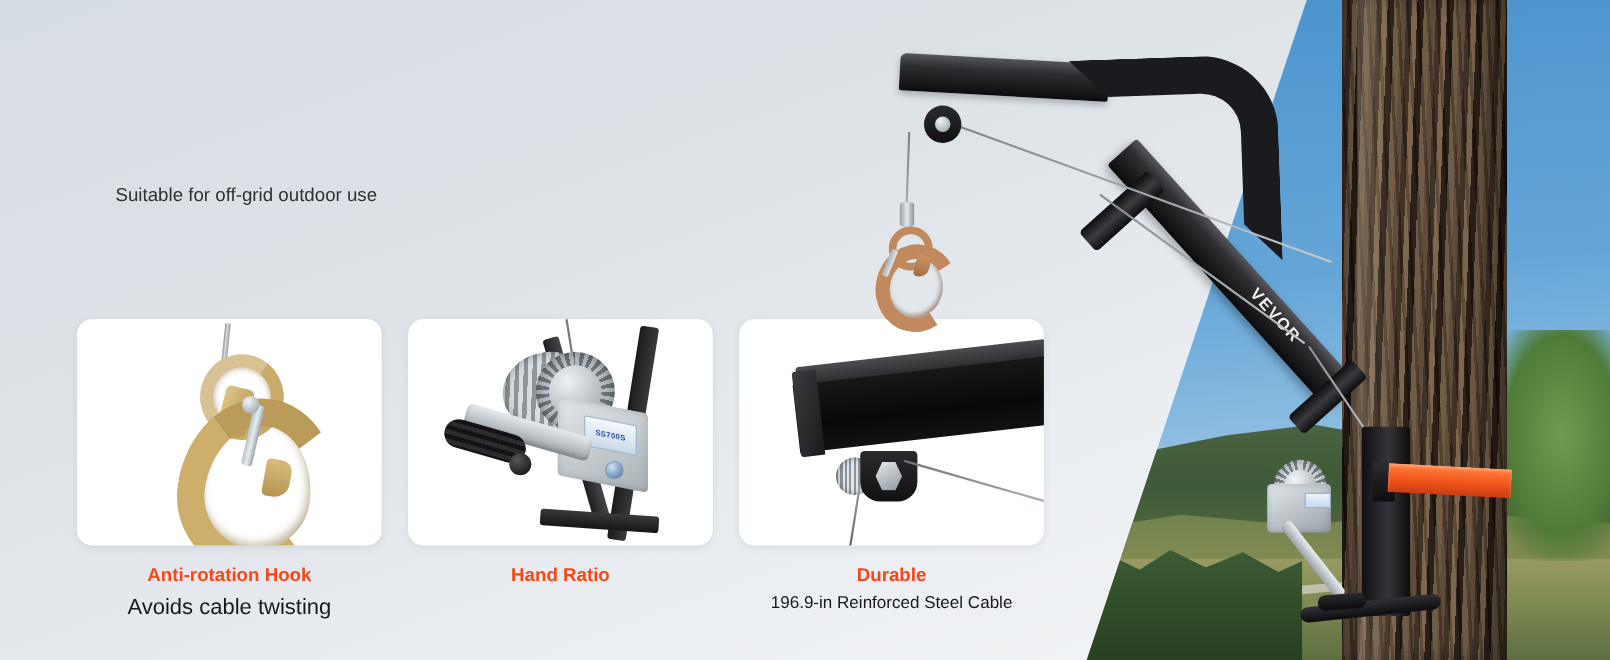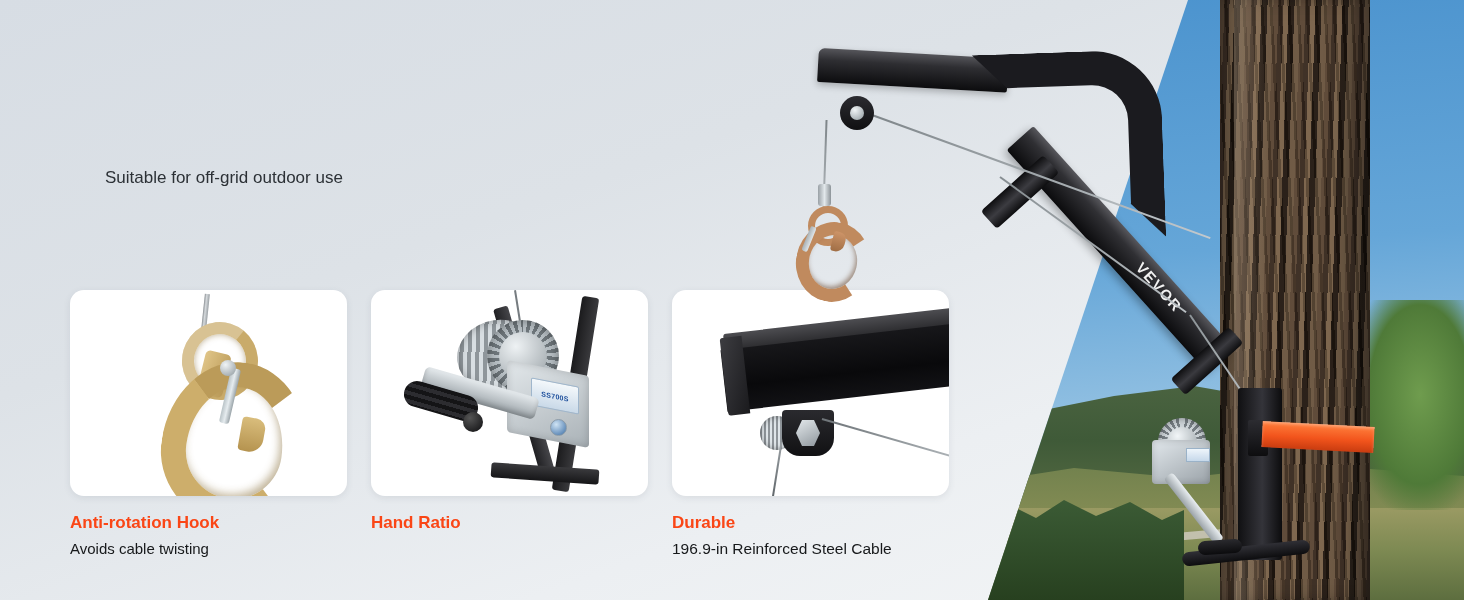--- a/index.html
+++ b/index.html
@@ -178,23 +178,23 @@
     background:linear-gradient(180deg,#9aa0a4,#5e6468);transform:rotate(9deg);
   }
   .c3-cable-b{
     position:absolute;left:150px;top:128px;width:150px;height:2px;
     background:linear-gradient(90deg,#6e7478,#b3b9bd);transform:rotate(16deg);
     transform-origin:left center;
   }
 
   
   .captions{position:absolute;left:70px;top:512px;width:880px;display:flex;gap:24px;}
-  .cap{width:277px;}
+  .cap{width:277px;text-align:center;}
   .cap-title{font-size:17px;font-weight:bold;color:#fa4616;line-height:1.35;white-space:nowrap;}
-  .cap-sub{font-size:15px;color:#16181a;line-height:1.4;margin-top:3px;white-space:nowrap;}
+  .cap-sub{font-size:20px;color:#16181a;line-height:1.4;margin-top:3px;white-space:nowrap;}
   .cap:nth-child(3) .cap-sub{font-size:15.5px;}
 
   
   .photo{
     position:absolute;right:0;top:0;width:480px;height:600px;overflow:hidden;
     clip-path:polygon(204px 0, 480px 0, 480px 600px, 4px 600px);
   }
   .sky{
     position:absolute;inset:0;
     background:linear-gradient(175deg,#4b93ce 0%,#65a6d8 42%,#9cc6e4 72%,#cfe2ef 100%);

